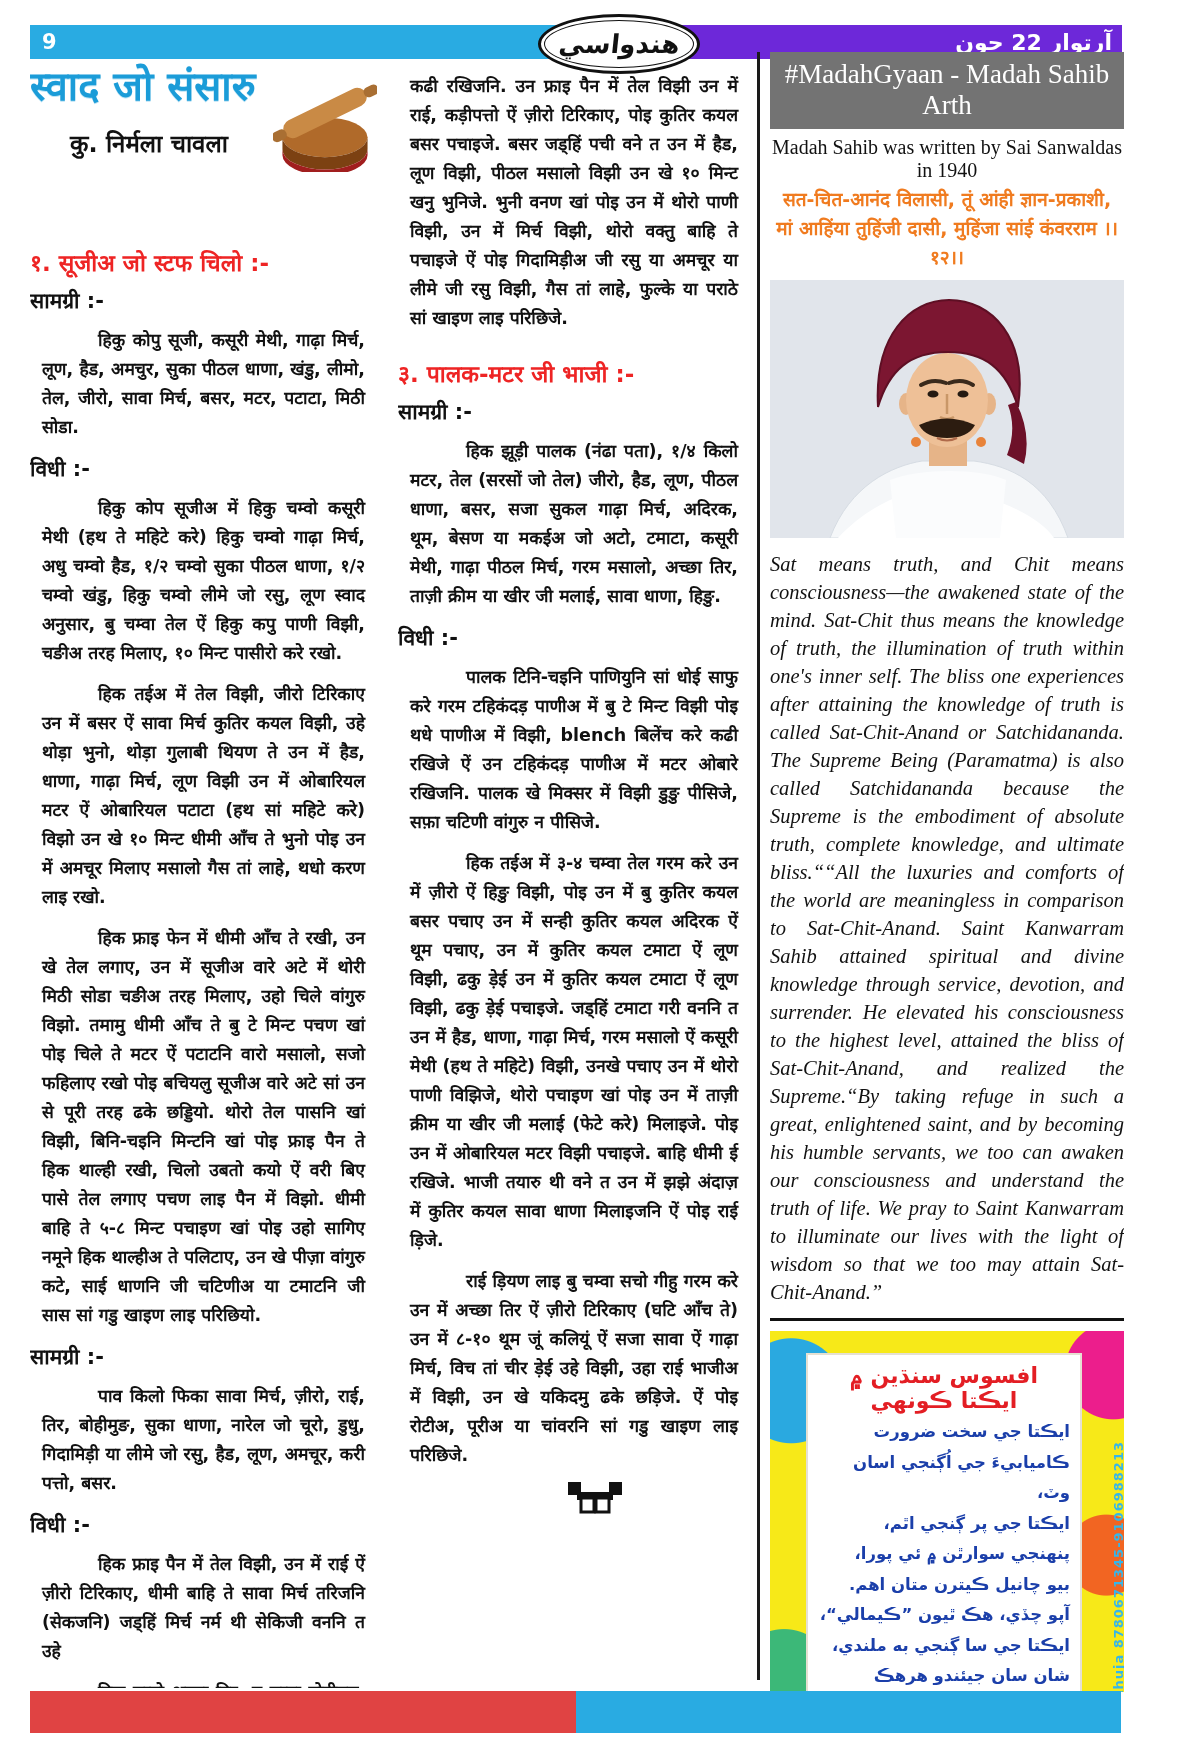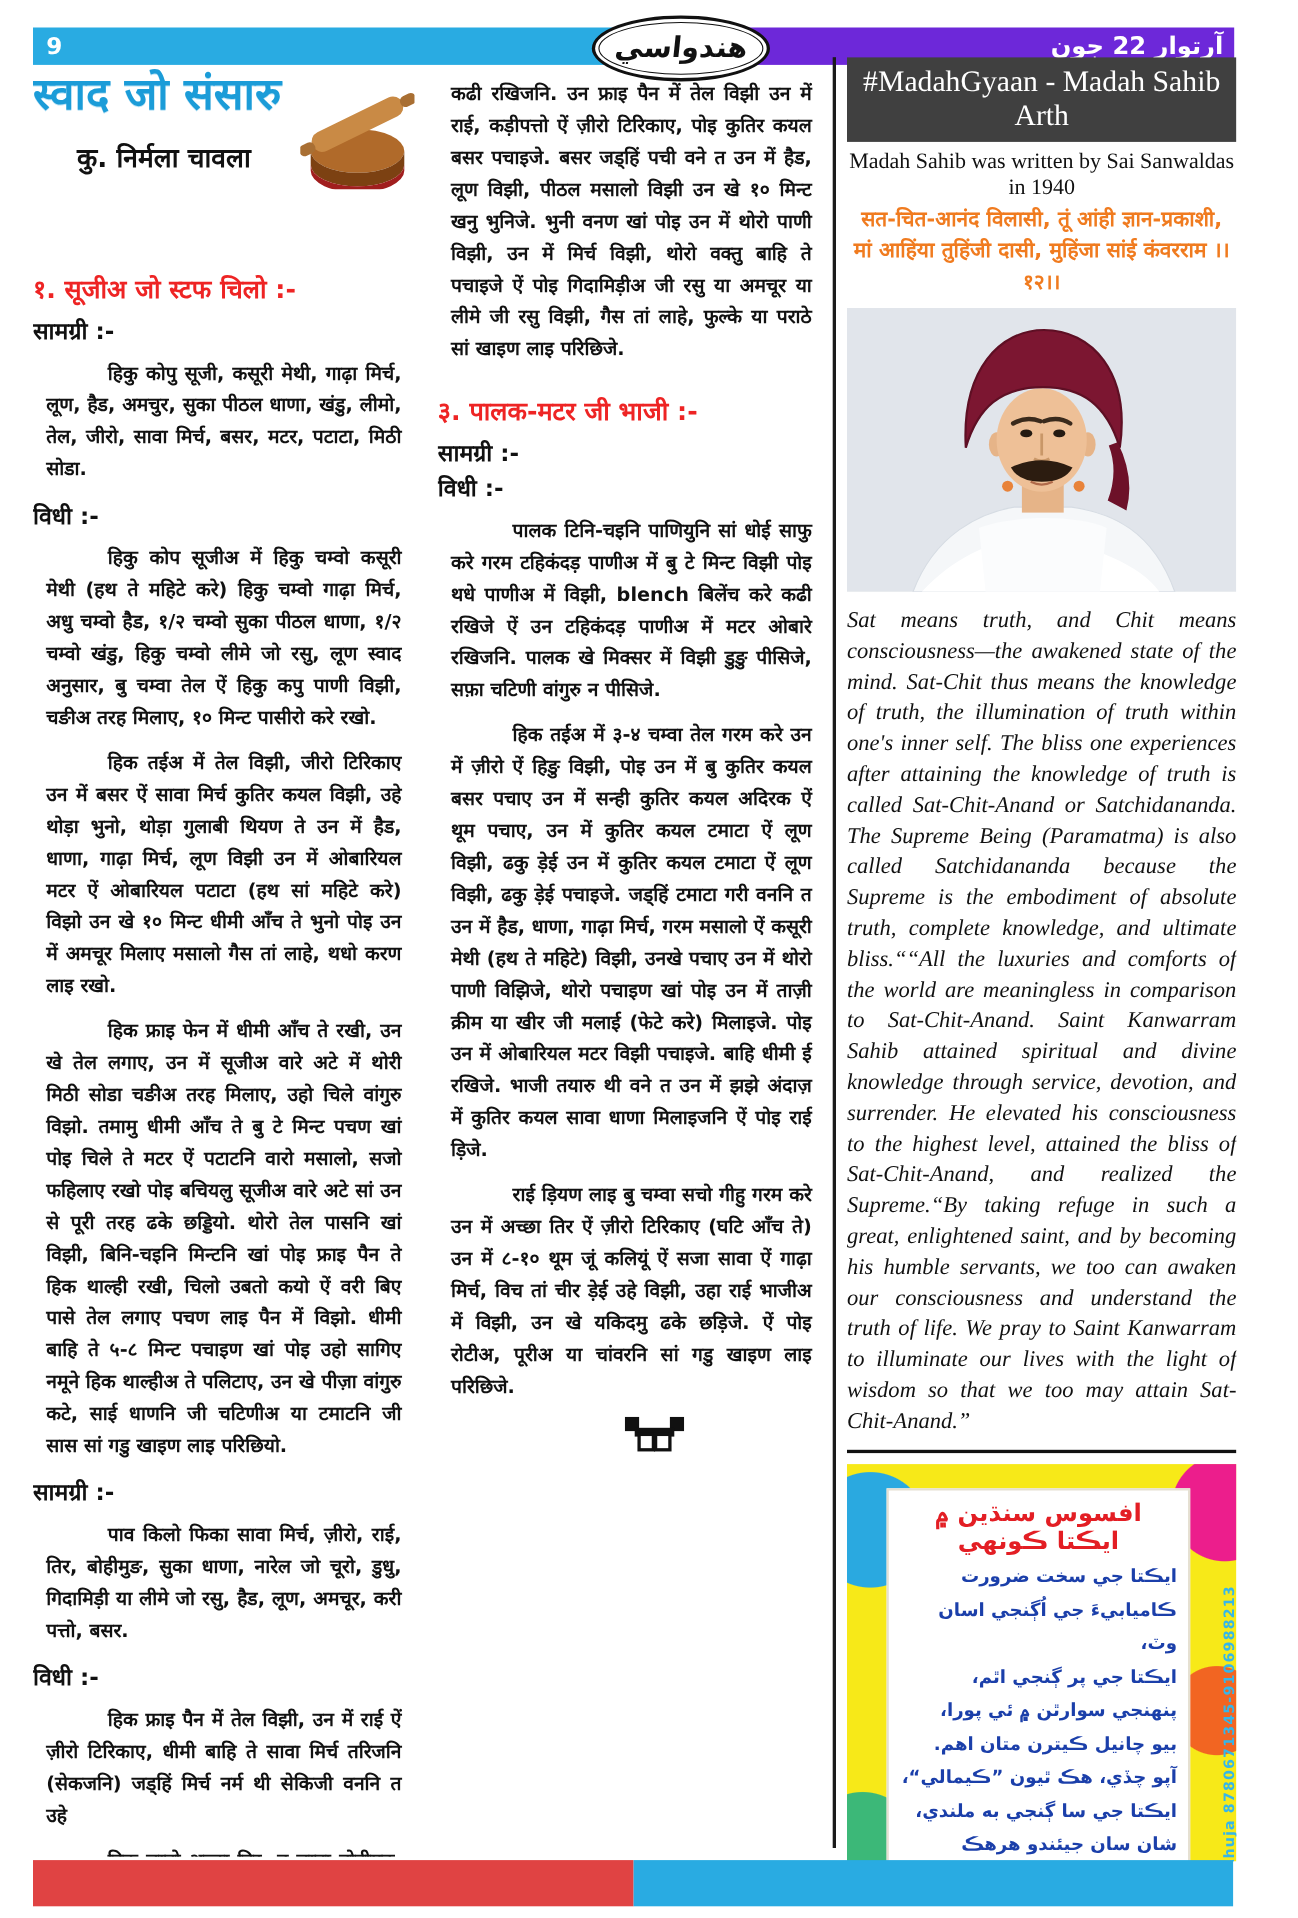--- a/index.html
+++ b/index.html
@@ -32,21 +32,21 @@
 
   .recipe-title{color:#ee2424;font-weight:bold;font-size:23px;margin:24px 0 8px 0;}
   .recipe-title.first{margin-top:14px;}
   .section-label{font-weight:bold;font-size:21px;margin:2px 0 4px 0;}
   .body-par{font-size:17.5px;line-height:29px;text-align:justify;text-indent:56px;margin:12px;font-weight:600;}
   .body-par.noindent{text-indent:0;}
 
   .end-marker{display:block;margin:10px 0 0 170px;}
 
   
-  .banner{background:#404040;color:#fff;text-align:center;font-family:"Liberation Serif",serif;
+  .banner{background:#737373;color:#fff;text-align:center;font-family:"Liberation Serif",serif;
           font-size:27px;padding:7px 0 8px 0;}
   .subtitle{text-align:center;font-family:"Liberation Serif",serif;font-weight:normal;font-size:20px;margin:7px 0 3px 0;}
   .verse{color:#f07b1f;text-align:center;font-weight:bold;font-size:19px;line-height:29px;}
   .photo-wrap{margin-top:8px;line-height:0;}
   .english{font-family:"Liberation Serif",serif;font-style:italic;font-size:20.5px;line-height:28px;
            text-align:justify;margin:12px 0 0 0;font-weight:500;}
   .rule{border:none;border-top:3px solid #111;margin:12px 0 10px 0;}
 
   
   .ad{position:relative;height:498px;background-color:#f7e918;
@@ -117,20 +117,21 @@
     <div class="section-label">विधी :-</div>
     <p class="body-par">हिक फ्राइ पैन में तेल विझी, उन में राई ऐं ज़ीरो टिरिकाए, धीमी बाहि ते सावा मिर्च तरिजनि (सेकजनि) जड्हिं मिर्च नर्म थी सेकिजी वननि त उहे</p>
     <p class="body-par">हिकु चम्वो अच्छा तिर, बु चम्वा बोहीमुङ, बु चम्वा सुको नारेल पीठलु, बु चम्वा सुका धाणा, हिकु चम्वो ज़ीरो सेके करे, मिक्सर में पीसे, उन में पाणी ऐं डुधु विझी, पासीरो करे रखिजे.</p>
   </div>
 
   <div class="col-mid">
     <p class="body-par noindent">कढी रखिजनि. उन फ्राइ पैन में तेल विझी उन में राई, कड़ीपत्तो ऐं ज़ीरो टिरिकाए, पोइ कुतिर कयल बसर पचाइजे. बसर जड्हिं पची वने त उन में हैड, लूण विझी, पीठल मसालो विझी उन खे १० मिन्ट खनु भुनिजे. भुनी वनण खां पोइ उन में थोरो पाणी विझी, उन में मिर्च विझी, थोरो वक्तु बाहि ते पचाइजे ऐं पोइ गिदामिड़ीअ जी रसु या अमचूर या लीमे जी रसु विझी, गैस तां लाहे, फुल्के या पराठे सां खाइण लाइ परिछिजे.</p>
 
     <div class="recipe-title">३. पालक-मटर जी भाजी :-</div>
     <div class="section-label">सामग्री :-</div>
+    <p class="body-par">हिक झूड़ी पालक (नंढा पता), १/४ किलो मटर, तेल (सरसों जो तेल) जीरो, हैड, लूण, पीठल धाणा, बसर, सजा सुकल गाढ़ा मिर्च, अदिरक, थूम, बेसण या मकईअ जो अटो, टमाटा, कसूरी मेथी, गाढ़ा पीठल मिर्च, गरम मसालो, अच्छा तिर, ताज़ी क्रीम या खीर जी मलाई, सावा धाणा, हिङु.</p>
     <div class="section-label">विधी :-</div>
     <p class="body-par">पालक टिनि-चइनि पाणियुनि सां धोई साफु करे गरम टहिकंदड़ पाणीअ में बु टे मिन्ट विझी पोइ थधे पाणीअ में विझी, blench बिलेंच करे कढी रखिजे ऐं उन टहिकंदड़ पाणीअ में मटर ओबारे रखिजनि. पालक खे मिक्सर में विझी डुङु पीसिजे, सफ़ा चटिणी वांगुरु न पीसिजे.</p>
     <p class="body-par">हिक तईअ में ३-४ चम्वा तेल गरम करे उन में ज़ीरो ऐं हिङु विझी, पोइ उन में बु कुतिर कयल बसर पचाए उन में सन्ही कुतिर कयल अदिरक ऐं थूम पचाए, उन में कुतिर कयल टमाटा ऐं लूण विझी, ढकु ड़ेई उन में कुतिर कयल टमाटा ऐं लूण विझी, ढकु ड़ेई पचाइजे. जड्हिं टमाटा गरी वननि त उन में हैड, धाणा, गाढ़ा मिर्च, गरम मसालो ऐं कसूरी मेथी (हथ ते महिटे) विझी, उनखे पचाए उन में थोरो पाणी विझिजे, थोरो पचाइण खां पोइ उन में ताज़ी क्रीम या खीर जी मलाई (फेटे करे) मिलाइजे. पोइ उन में ओबारियल मटर विझी पचाइजे. बाहि धीमी ई रखिजे. भाजी तयारु थी वने त उन में झझे अंदाज़ में कुतिर कयल सावा धाणा मिलाइजनि ऐं पोइ राई ड़िजे.</p>
     <p class="body-par">राई ड़ियण लाइ बु चम्वा सचो गीहु गरम करे उन में अच्छा तिर ऐं ज़ीरो टिरिकाए (घटि आँच ते) उन में ८-१० थूम जूं कलियूं ऐं सजा सावा ऐं गाढ़ा मिर्च, विच तां चीर ड़ेई उहे विझी, उहा राई भाजीअ में विझी, उन खे यकिदमु ढके छड़िजे. ऐं पोइ रोटीअ, पूरीअ या चांवरनि सां गडु खाइण लाइ परिछिजे.</p>
 
     <svg class="end-marker" width="54" height="34" viewBox="0 0 54 34">
       <rect x="0" y="0" width="13" height="13" fill="#111"></rect>
       <rect x="41" y="0" width="13" height="13" fill="#111"></rect>
       <rect x="9" y="10" width="36" height="8" fill="#111"></rect>
       <rect x="13" y="16" width="13" height="14" fill="#fff" stroke="#111" stroke-width="3"></rect>

